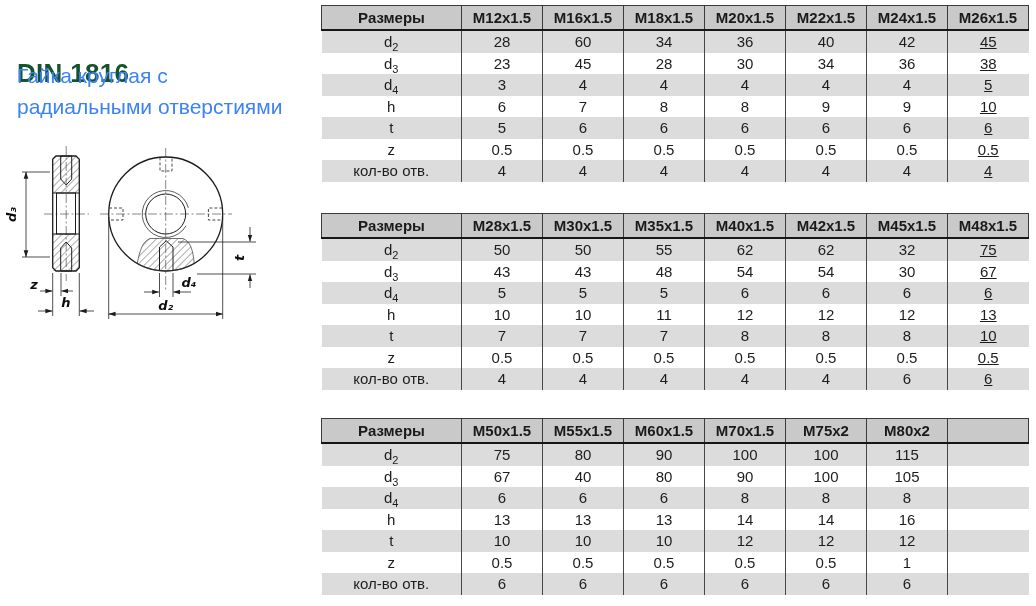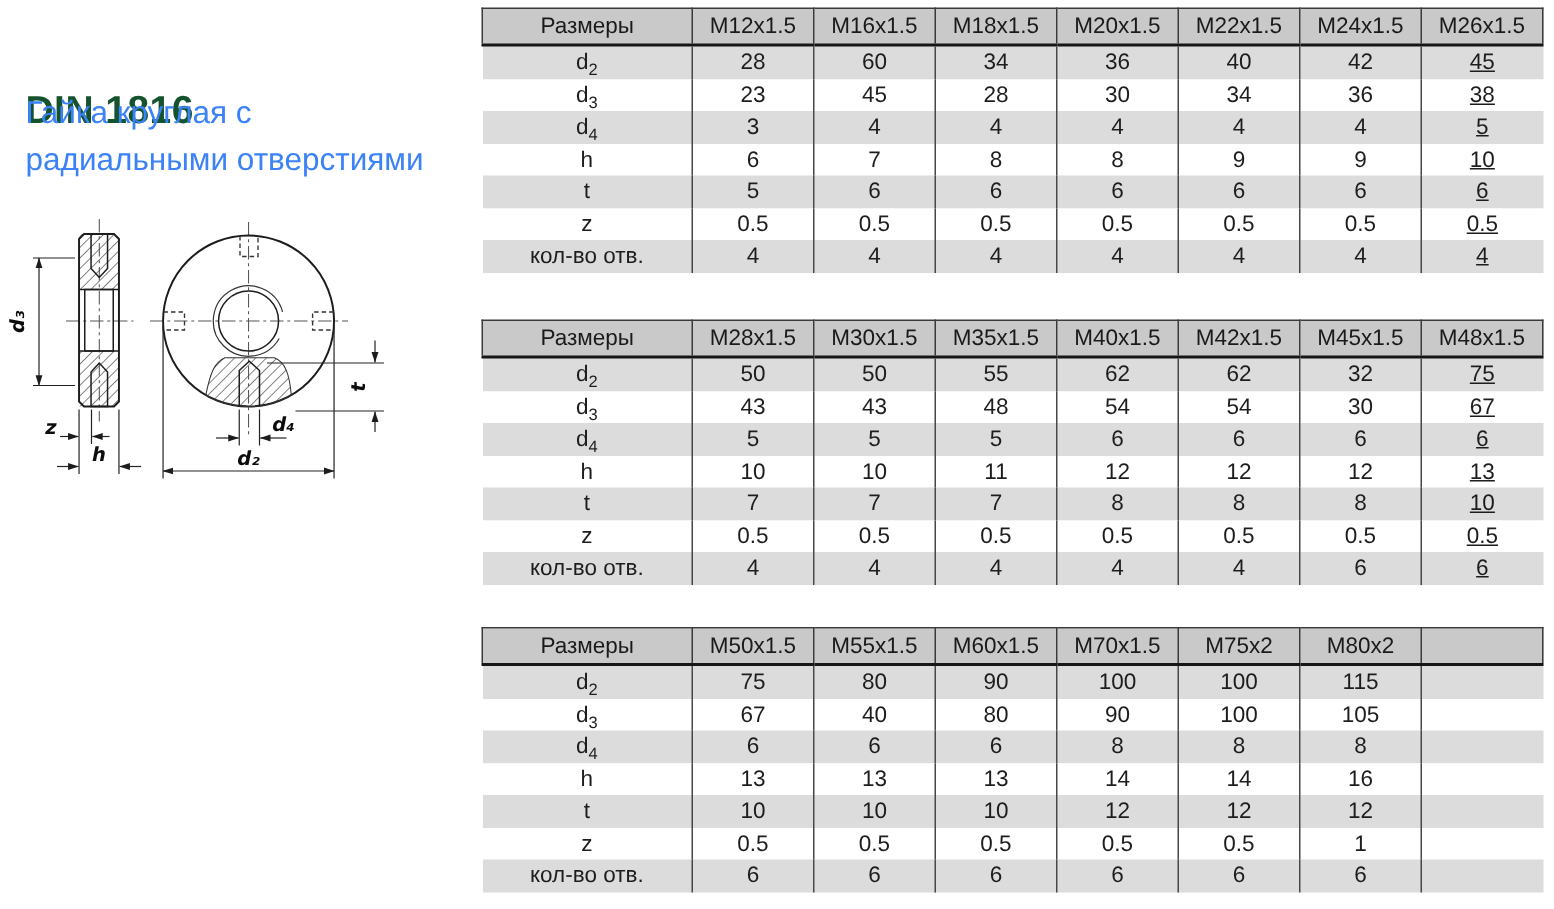--- a/index.html
+++ b/index.html
@@ -13,21 +13,21 @@
     font-size:26px; font-weight:bold; color:#14532d; letter-spacing:0.3px;margin-top:36px;
   }
   .subtitle {
     position:absolute; left:17px; top:60px;
     font-size:21px; color:#3b82f6; line-height:31px; white-space:pre-line;
   }
   .tbl-wrap { position:absolute; left:321px; width:708px; }
   table.spec { width:100%; border-collapse:collapse; table-layout:fixed; }
   table.spec th {
     background:#c9c9c9; border:1px solid #3a3a3a; border-bottom:2px solid #161616;
-    font-size:15px; font-weight:400; height:23px; color:#1a1a1a; padding:0 2px;
+    font-size:15px; font-weight:700; height:23px; color:#1a1a1a; padding:0 2px;
     text-align:center;
   }
   table.spec td {
     font-size:15px; color:#1d1d1d; text-align:center; height:21.5px;
     border-right:1px solid #474747; padding:0 2px;
   }
   table.spec td:last-child { border-right:none;text-decoration:underline; }
   table.spec tbody tr:nth-child(odd)  td { background:#dcdcdc; }
   table.spec tbody tr:nth-child(even) td { background:#ffffff; }
   table.spec sub { font-size:11px; line-height:0; }

